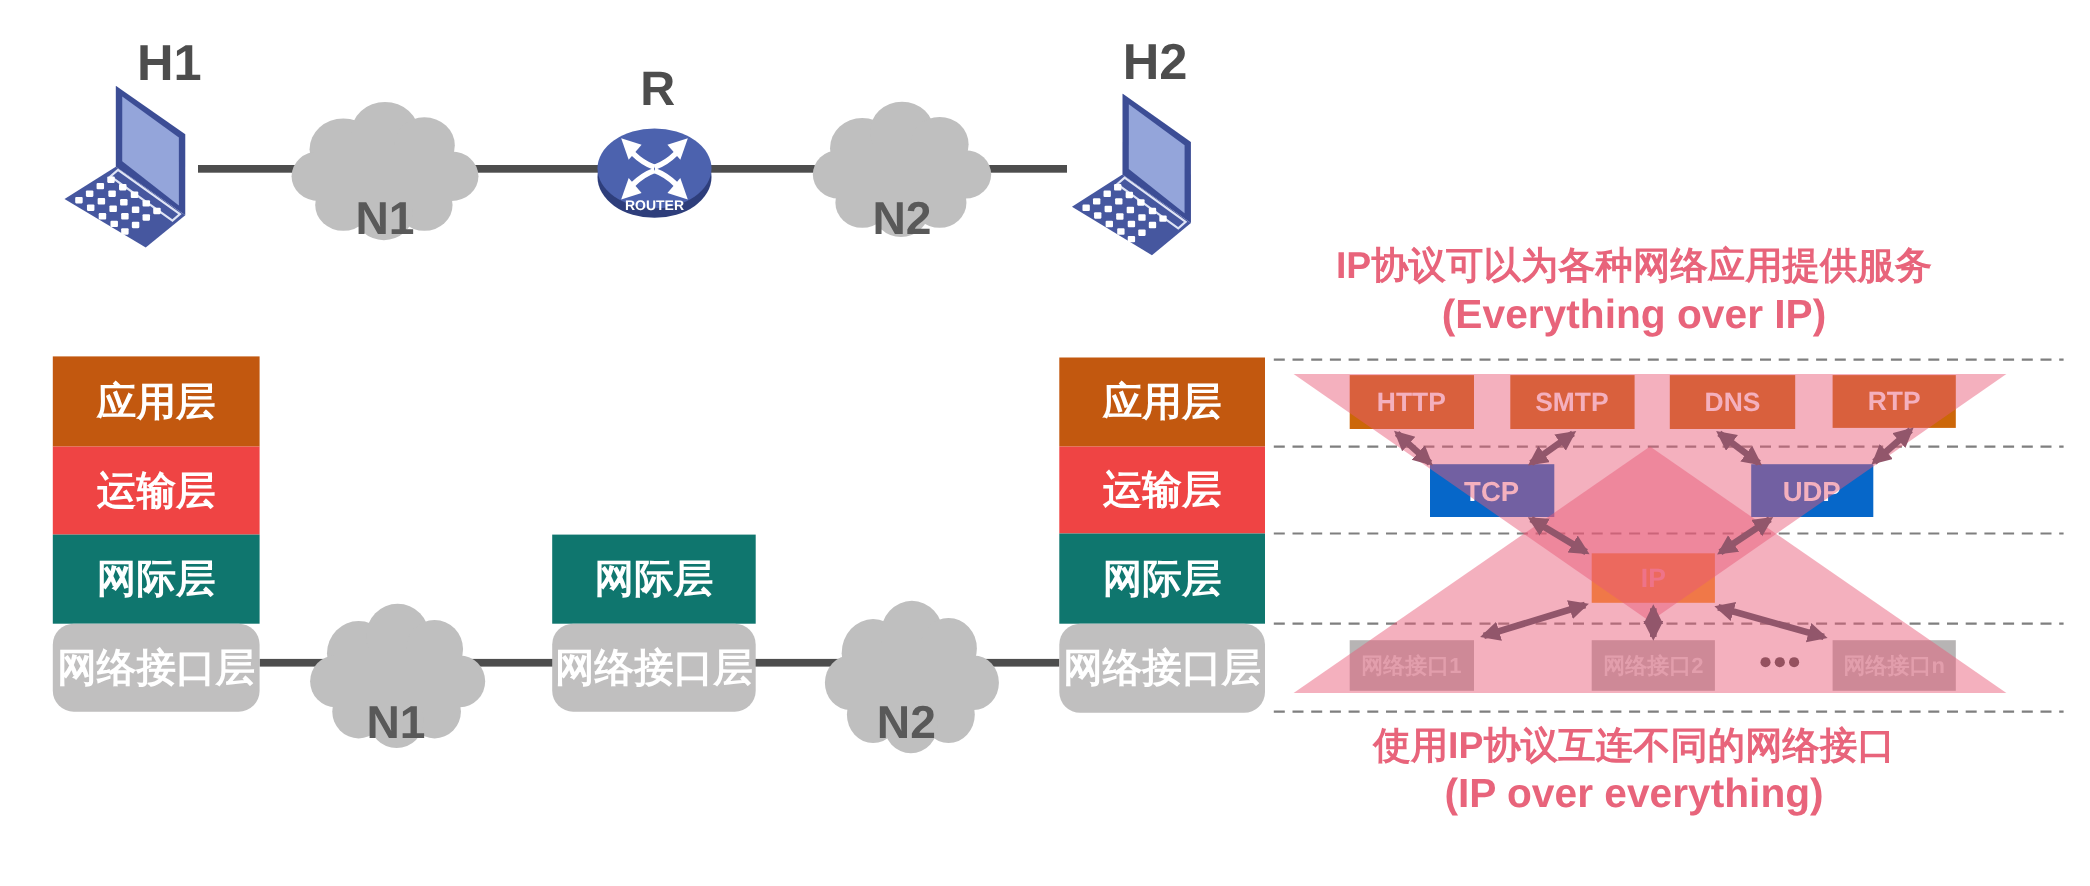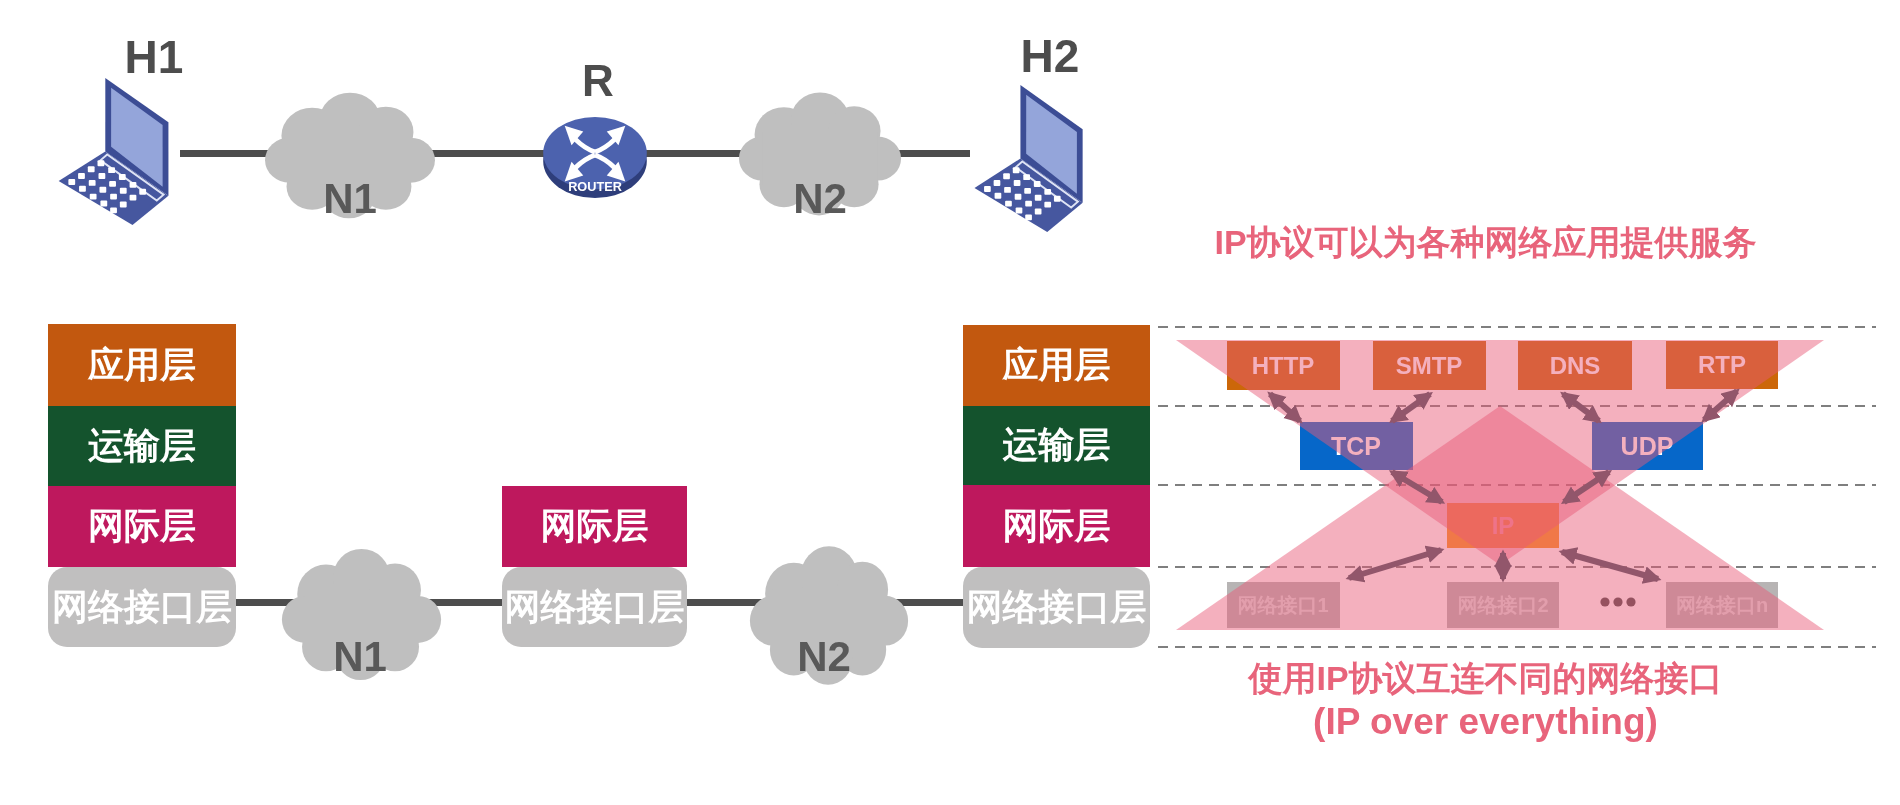--- a/index.html
+++ b/index.html
@@ -16,22 +16,22 @@
   .r-label{font-size:44px;}
   .cloud-label{font-size:42px;color:#595959;margin-top:44px;}
   .hline{position:absolute;height:7px;background:#4d4d4d;}
   
   .stack{position:absolute;display:flex;flex-direction:column;}
   .stack .row{
     display:flex;align-items:center;justify-content:center;
     color:#ffffff;font-weight:bold;font-size:36px;white-space:nowrap;
   }
   .row.c-app{background:#c2580f;}
-  .row.c-tr{background:#14532d;}
-  .row.c-int{background:#be185d;}
+  .row.c-tr{background:#ef4444;}
+  .row.c-int{background:#0f766e;}
   .row.c-if{background:#c0bfbf;border-radius:19px;}
   
   .pink-block{
     position:absolute;left:1113px;width:745px;text-align:center;
     color:#e8647b;font-weight:bold;line-height:1.22;
   }
   .pink-zh{font-size:34px;}
   .pink-en{font-size:37px;}
   svg text{font-family:"Liberation Sans","DejaVu Sans",sans-serif;font-weight:bold;}
 </style>
@@ -171,20 +171,21 @@
     <div class="row c-int" style="height:82px;">
         <span>网际层</span>
       </div>
     <div class="row c-if" style="height:81px;">
         <span>网络接口层</span>
       </div>
   </div>
 
   <div class="pink-block" style="top:222px;">
     <div class="pink-zh">IP协议可以为各种网络应用提供服务</div>
+    <div class="pink-en">(Everything over IP)</div>
   </div>
 
   <svg class="abs" style="left:1150px;top:315px;" width="745" height="345" viewBox="0 0 745 345">
     <defs>
       <marker id="ah" markerWidth="5" markerHeight="4" refX="2.4" refY="1.5" orient="auto-start-reverse" markerUnits="strokeWidth">
         <path d="M0,0 L3,1.5 L0,3 Z" fill="#92566b"></path>
       </marker>
     </defs>
 
     <g stroke-width="2" stroke-dasharray="10 7">

